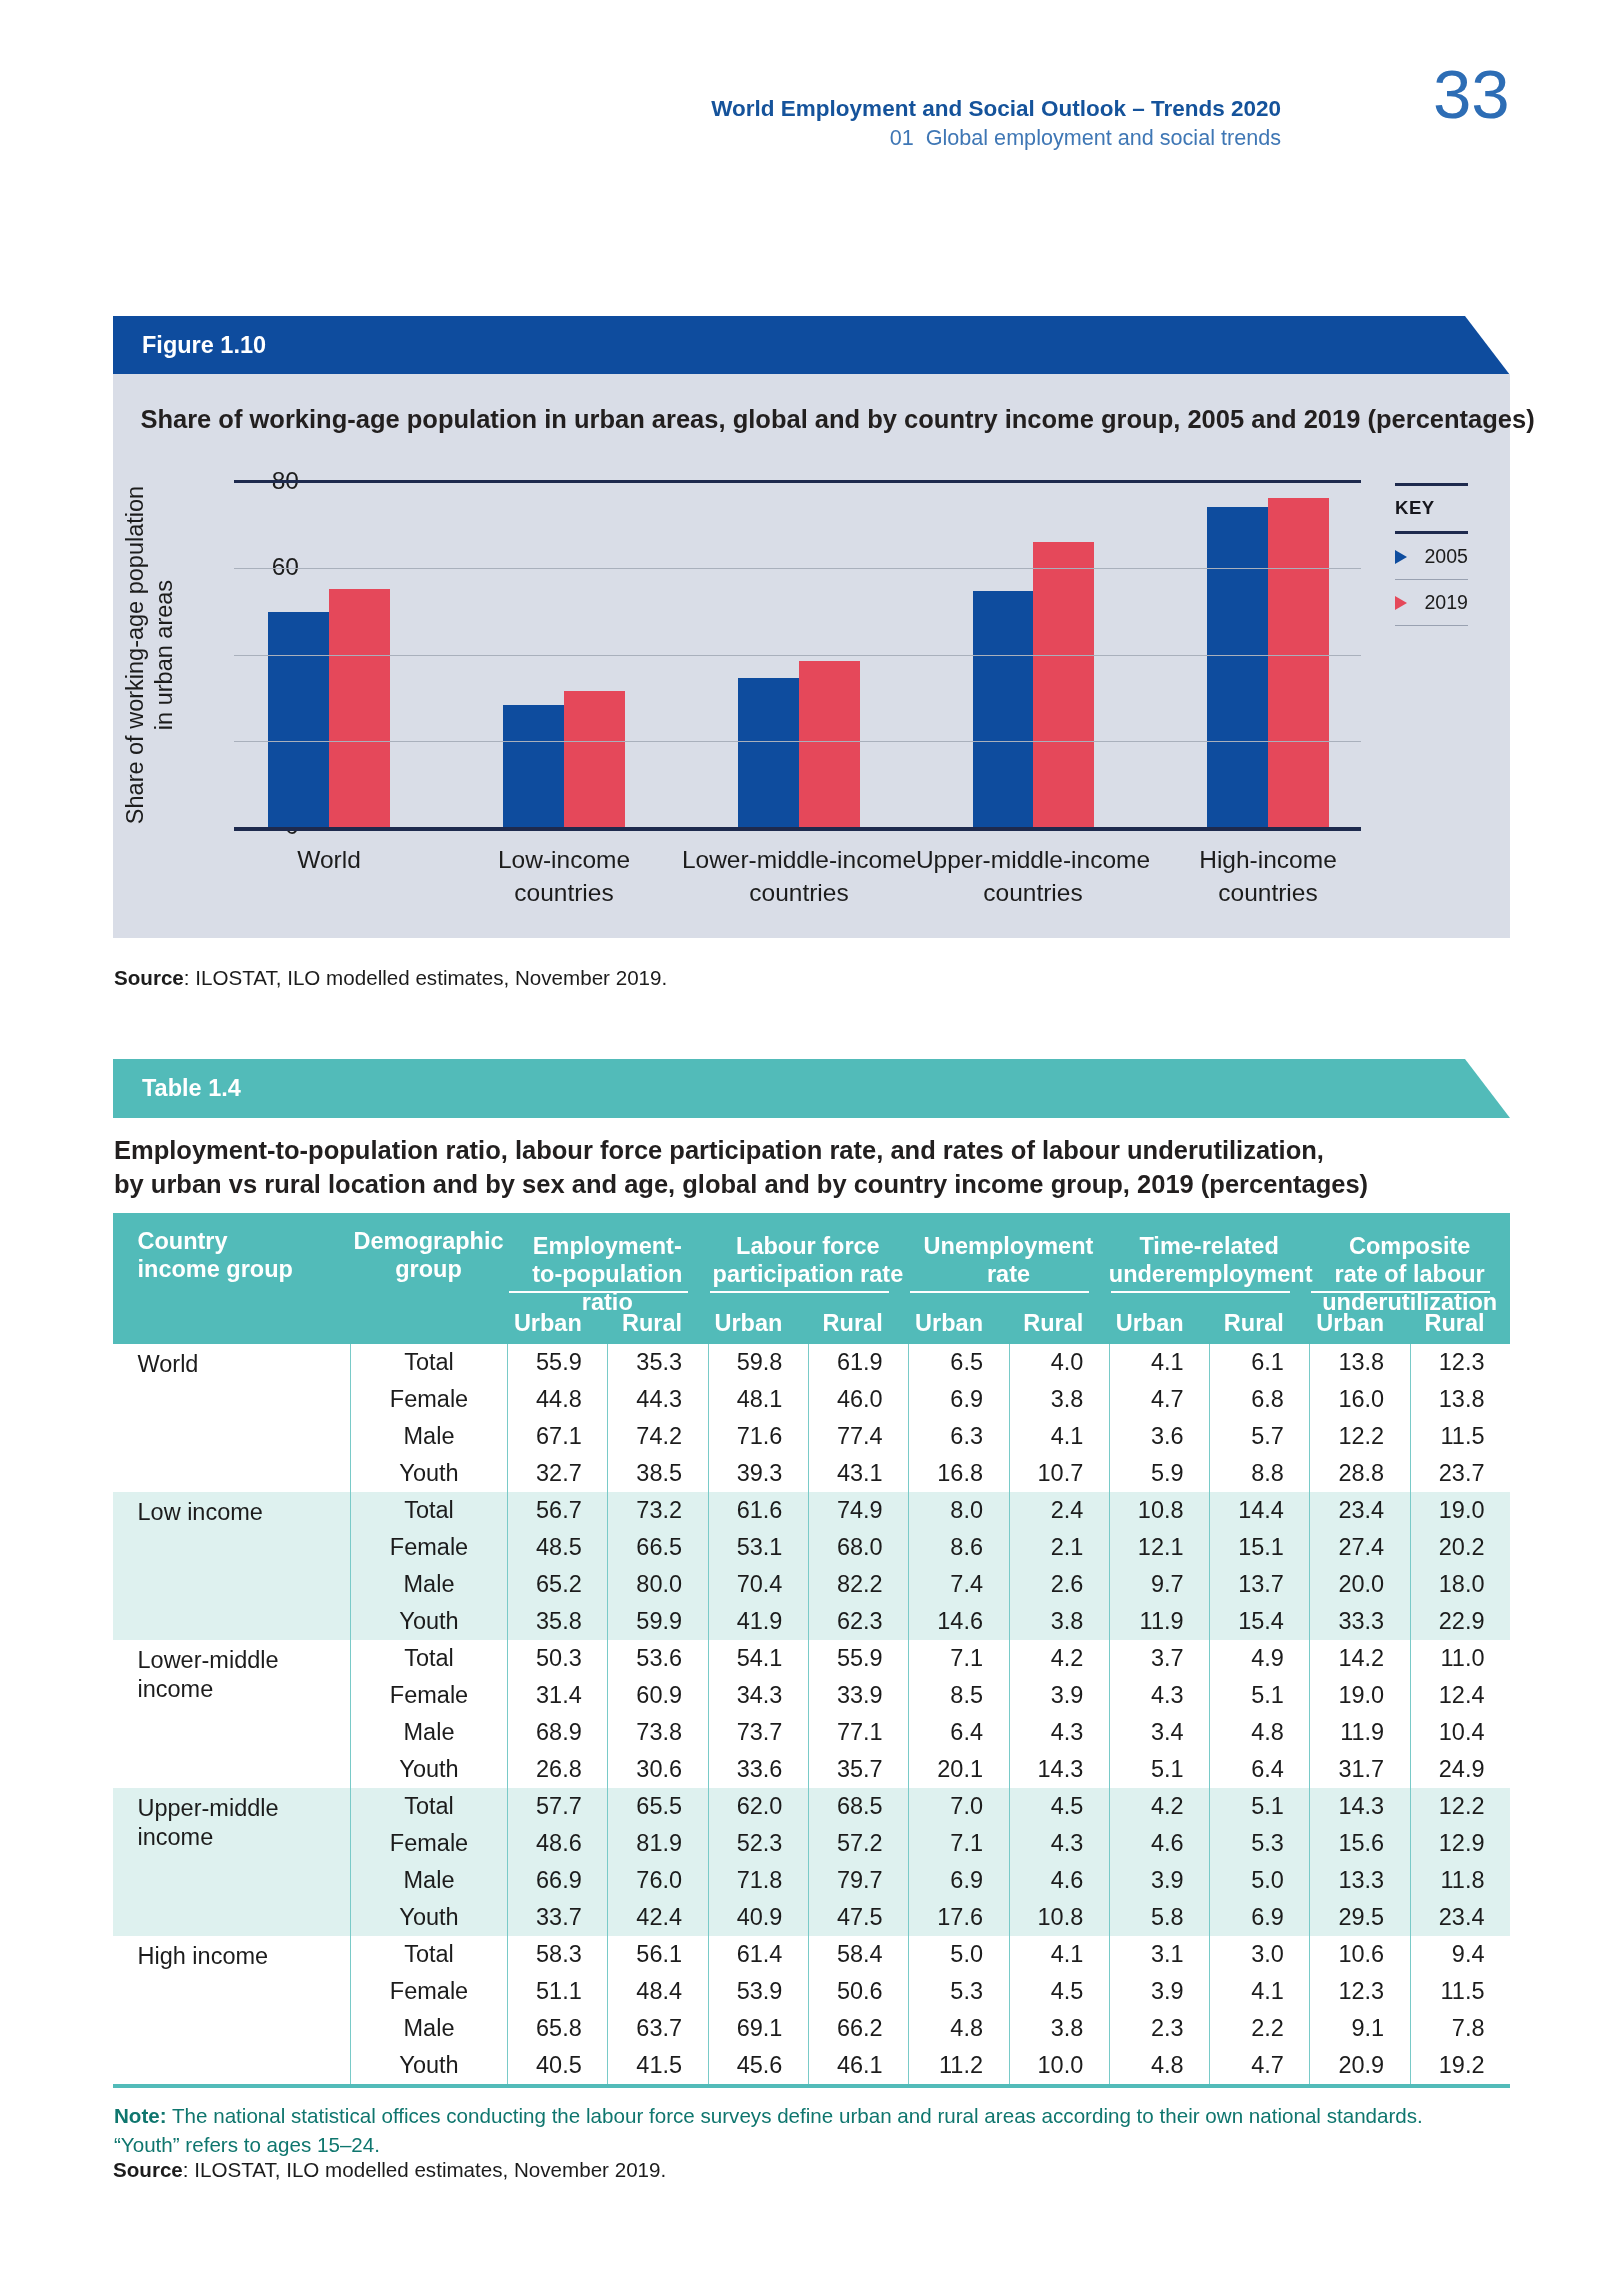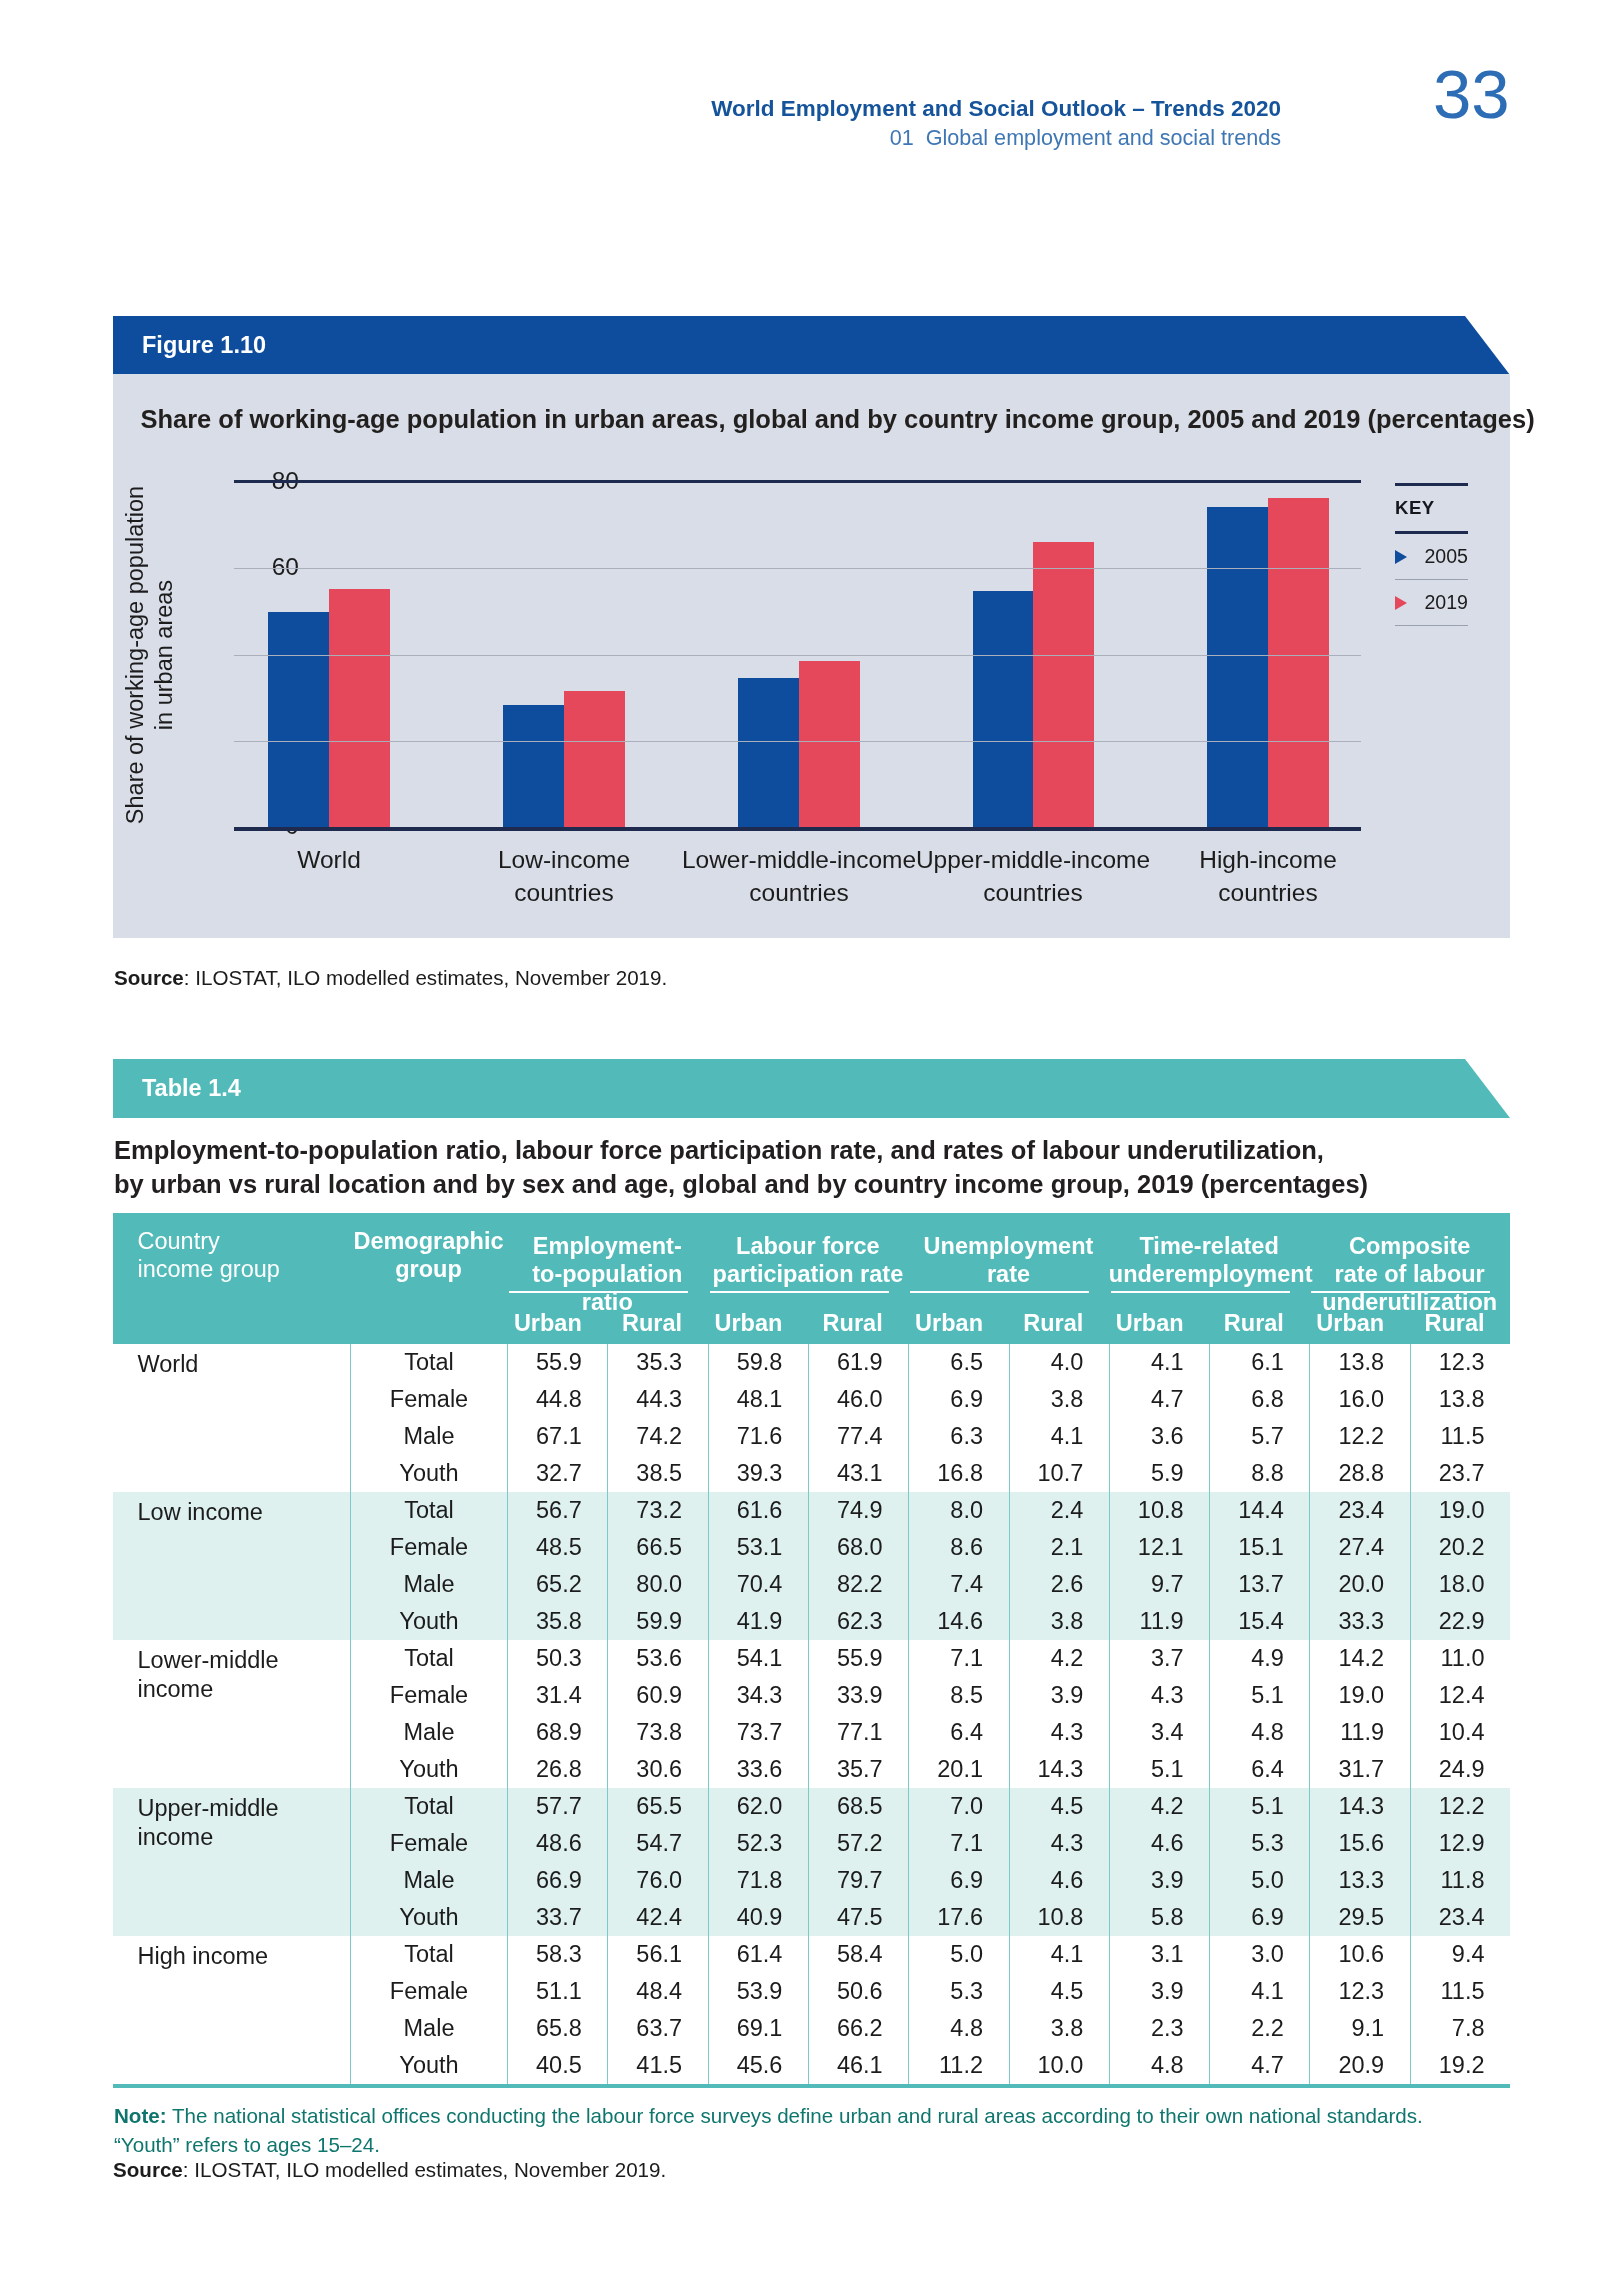--- a/index.html
+++ b/index.html
@@ -50,21 +50,21 @@
 
   .src{position:absolute;left:114px;font-size:20.6px;color:#1c1c1c}
   .src b{font-weight:bold}
   .src.fig{top:966px}
   .src.tbl{top:2158px}
 
   
   .tbl-title{position:absolute;left:114px;top:1133px;font-size:25.5px;font-weight:bold;line-height:34px}
   .tbl{position:absolute;left:113px;top:1213px;width:1397px}
   .thead{display:grid;grid-template-columns:237px 157px repeat(10,1fr);grid-template-rows:80px 51px;background:var(--teal);color:#fff}
-  .th-country{grid-row:1/3;grid-column:1;padding:13.7px 0 0 24.5px;font-size:23.5px;font-weight:400;line-height:28px}
+  .th-country{grid-row:1/3;grid-column:1;padding:13.7px 0 0 24.5px;font-size:23.5px;font-weight:700;line-height:28px}
   .th-demo{grid-row:1/3;grid-column:2;padding-top:13.7px;text-align:center;font-size:23.5px;font-weight:600;line-height:28px}
   .th-group{grid-row:1;grid-column:span 2;position:relative;text-align:center;padding-top:19px;font-size:23.5px;font-weight:600;line-height:28px}
   .th-underline{position:absolute;left:2px;right:19.6px;bottom:0;height:2px;background:#fff}
   .th-sub{grid-row:2;align-self:end;text-align:right;padding:0 25.5px 8.8px 0;font-size:23.5px;font-weight:600;line-height:1}
   .band{display:grid;grid-template-columns:237px 157px repeat(10,1fr);grid-auto-rows:37px;background:#fff}
   .band.shaded{background:var(--tealband)}
   .cell{font-size:23.5px;line-height:37px;color:#1c1c1c}
   .cell.country{grid-row:1/span 4;grid-column:1;padding:5.9px 0 0 24.5px;line-height:29px}
   .cell.demo{grid-column:2;text-align:center;border-left:1px solid var(--sep)}
   .cell.val{text-align:right;padding-right:25.5px;border-left:1px solid var(--sep)}
@@ -315,21 +315,21 @@
           <div class="cell val">62.0</div>
           <div class="cell val">68.5</div>
           <div class="cell val">7.0</div>
           <div class="cell val">4.5</div>
           <div class="cell val">4.2</div>
           <div class="cell val">5.1</div>
           <div class="cell val">14.3</div>
           <div class="cell val">12.2</div>
           <div class="cell demo">Female</div>
           <div class="cell val">48.6</div>
-          <div class="cell val">54.7</div>
+          <div class="cell val">81.9</div>
           <div class="cell val">52.3</div>
           <div class="cell val">57.2</div>
           <div class="cell val">7.1</div>
           <div class="cell val">4.3</div>
           <div class="cell val">4.6</div>
           <div class="cell val">5.3</div>
           <div class="cell val">15.6</div>
           <div class="cell val">12.9</div>
           <div class="cell demo">Male</div>
           <div class="cell val">66.9</div>

